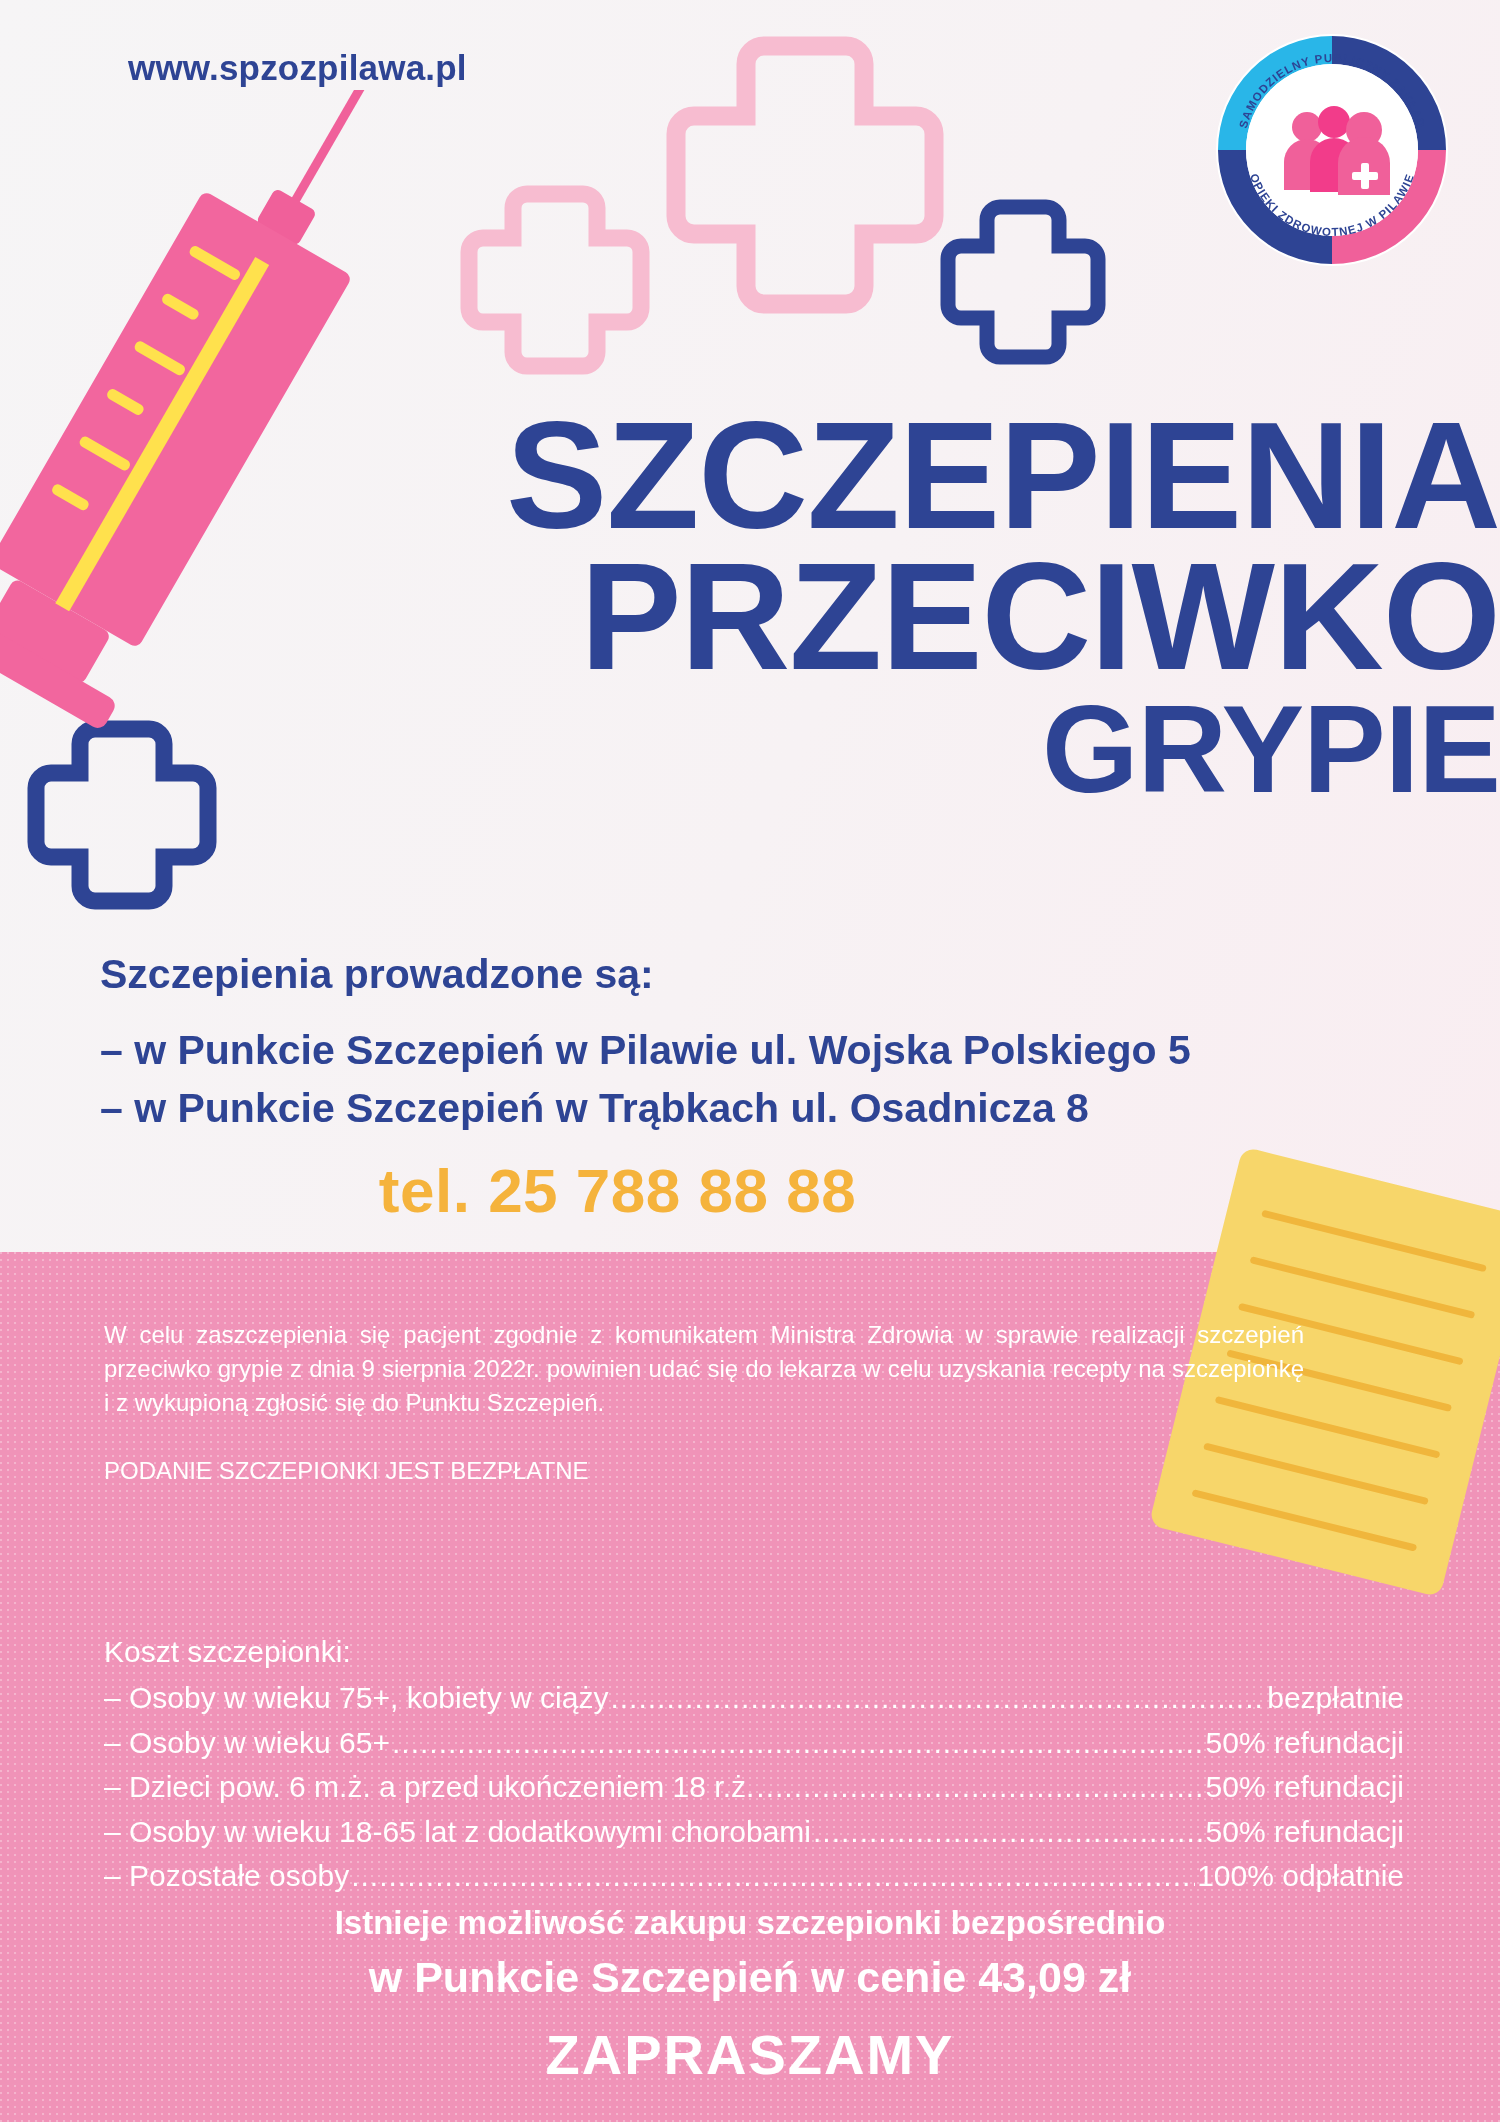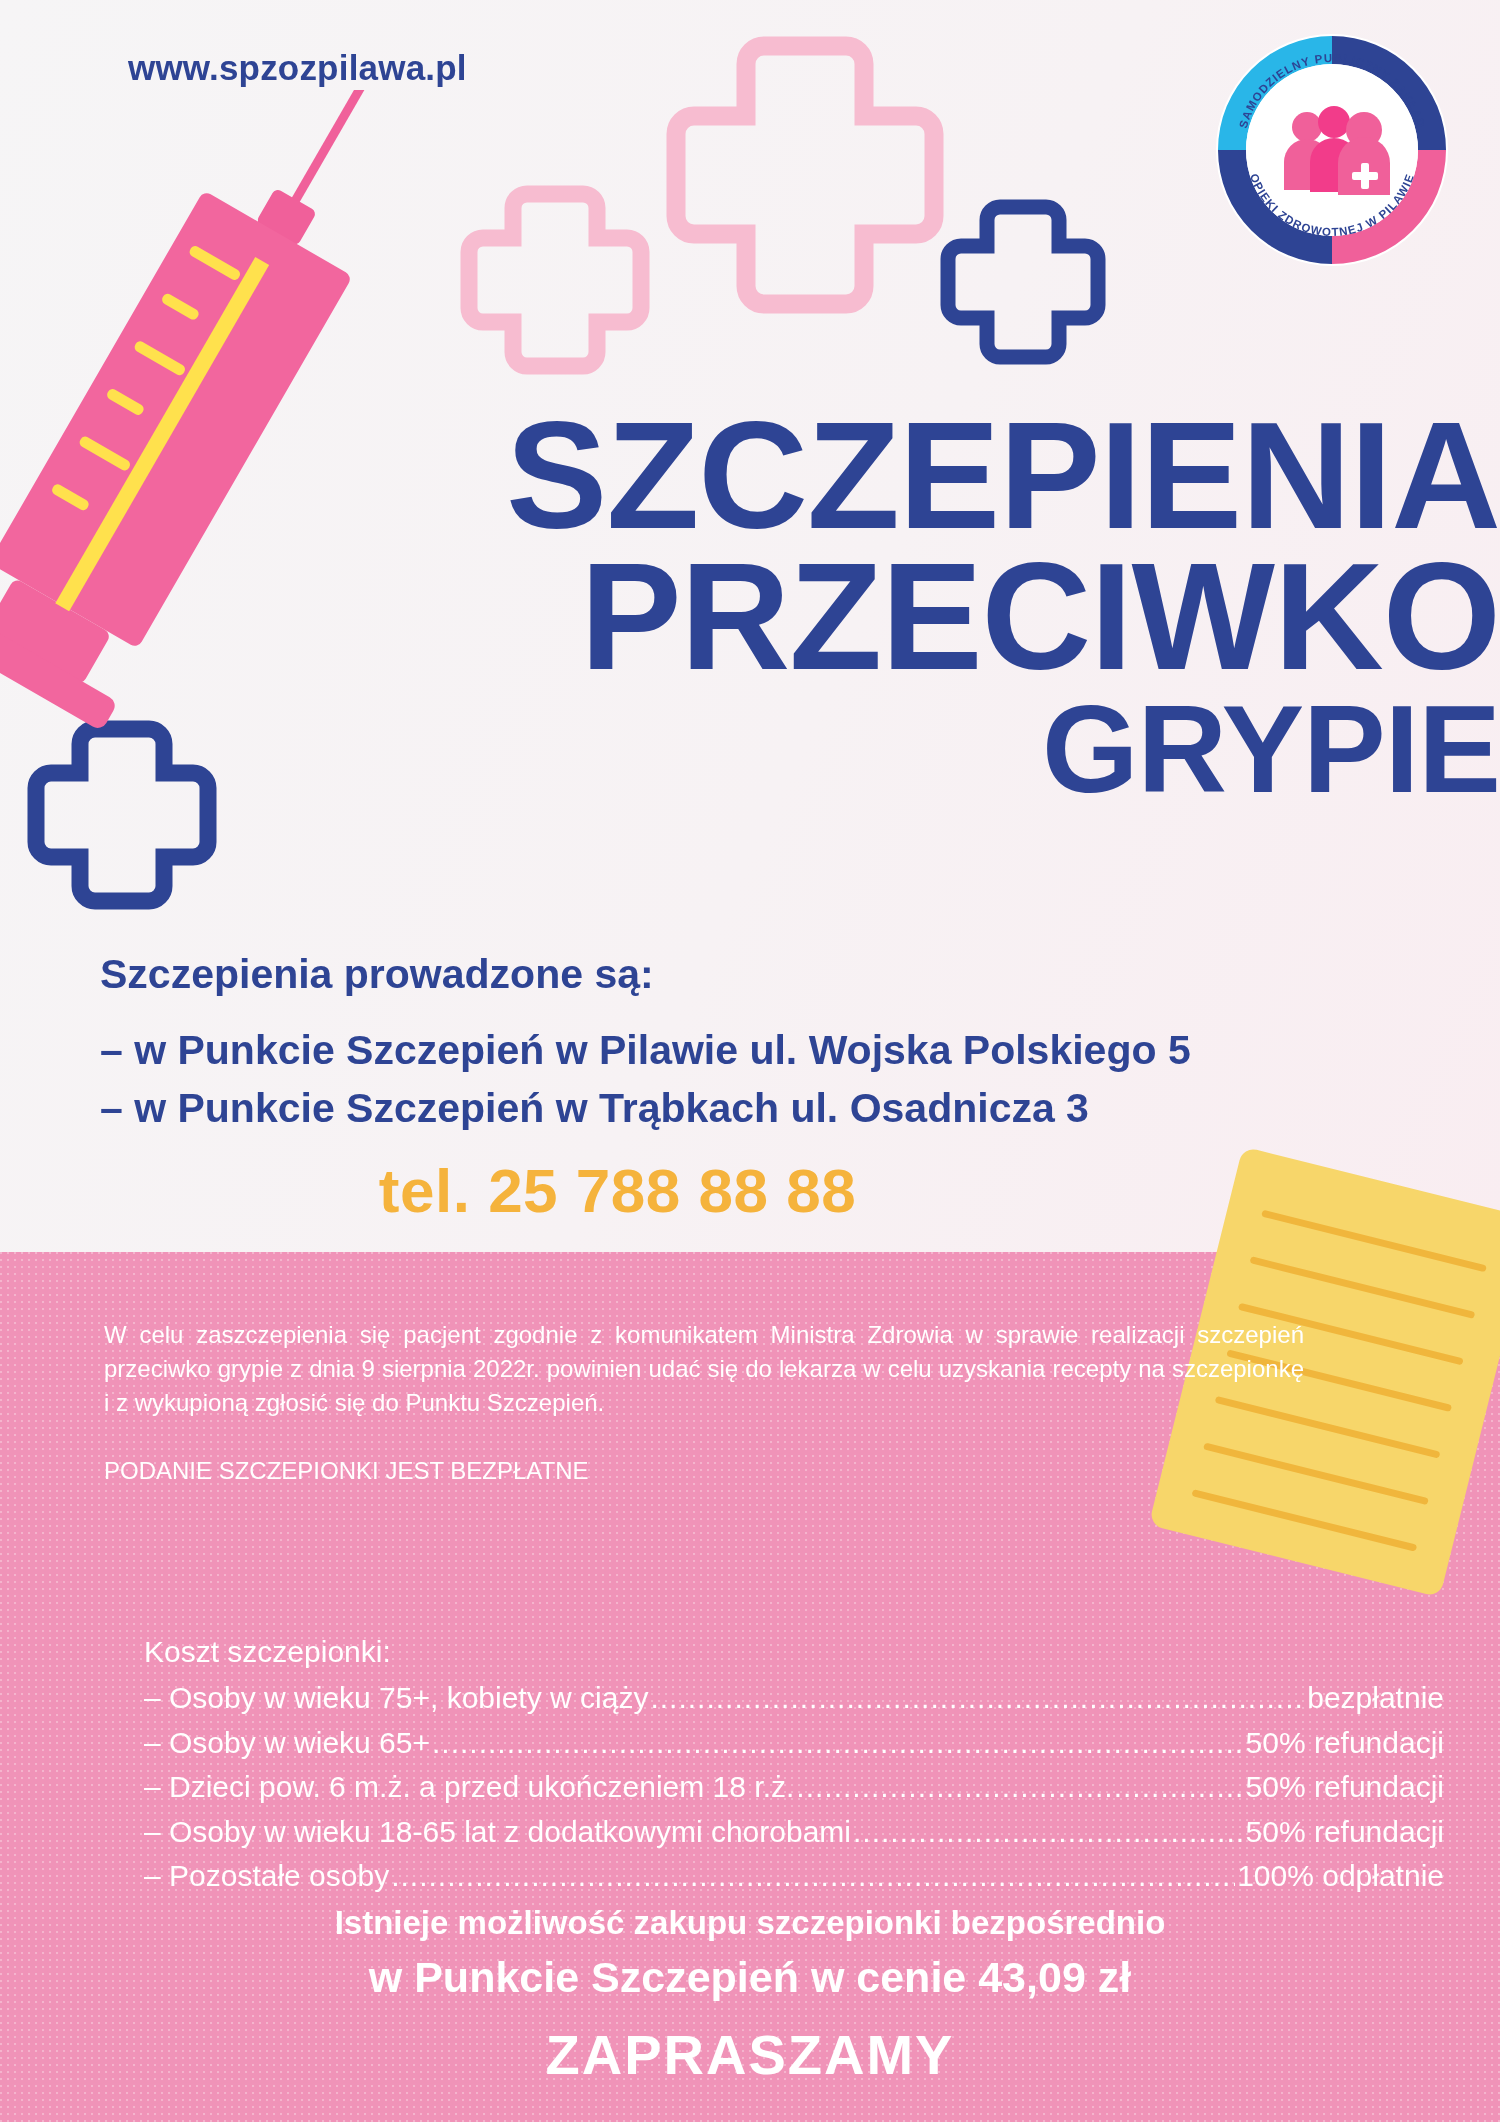--- a/index.html
+++ b/index.html
@@ -133,21 +133,20 @@
   }
   .body-copy .spacer { height: 34px; }
 
   .price-list {
     position: absolute;
     left: 104px; top: 1630px;
     width: 1300px;
     color: #ffffff;
     font-size: 30px;
     line-height: 1.48;
-    margin-left: 40px;
   }
   .price-list .row {
     display: flex;
     align-items: baseline;
     white-space: nowrap;
   }
   .price-list .row .lbl { flex: 0 0 auto; }
   .price-list .row .dots {
     flex: 1 1 auto;
     overflow: hidden;
@@ -283,21 +282,21 @@
 
   <div class="headline">
     <span class="l1">SZCZEPIENIA</span>
     <span class="l2">PRZECIWKO</span>
     <span class="l3">GRYPIE</span>
   </div>
 
   <div class="info">
     <div class="line first">Szczepienia prowadzone są:</div>
     <div class="line">– w Punkcie Szczepień w Pilawie ul. Wojska Polskiego 5</div>
-    <div class="line">– w Punkcie Szczepień w Trąbkach ul. Osadnicza 3</div>
+    <div class="line">– w Punkcie Szczepień w Trąbkach ul. Osadnicza 8</div>
   </div>
 
   <div class="phone">tel. 25 788 88 88</div>
 
   <div class="notepad">
     <svg width="330" height="420" viewBox="0 0 330 420">
       <rect x="10" y="10" width="300" height="390" rx="14" fill="#f7d66a"></rect>
       <g stroke="#f0b63c" stroke-width="7" stroke-linecap="round">
         <line x1="48" y1="70" x2="272" y2="70"></line>
         <line x1="48" y1="118" x2="272" y2="118"></line>

